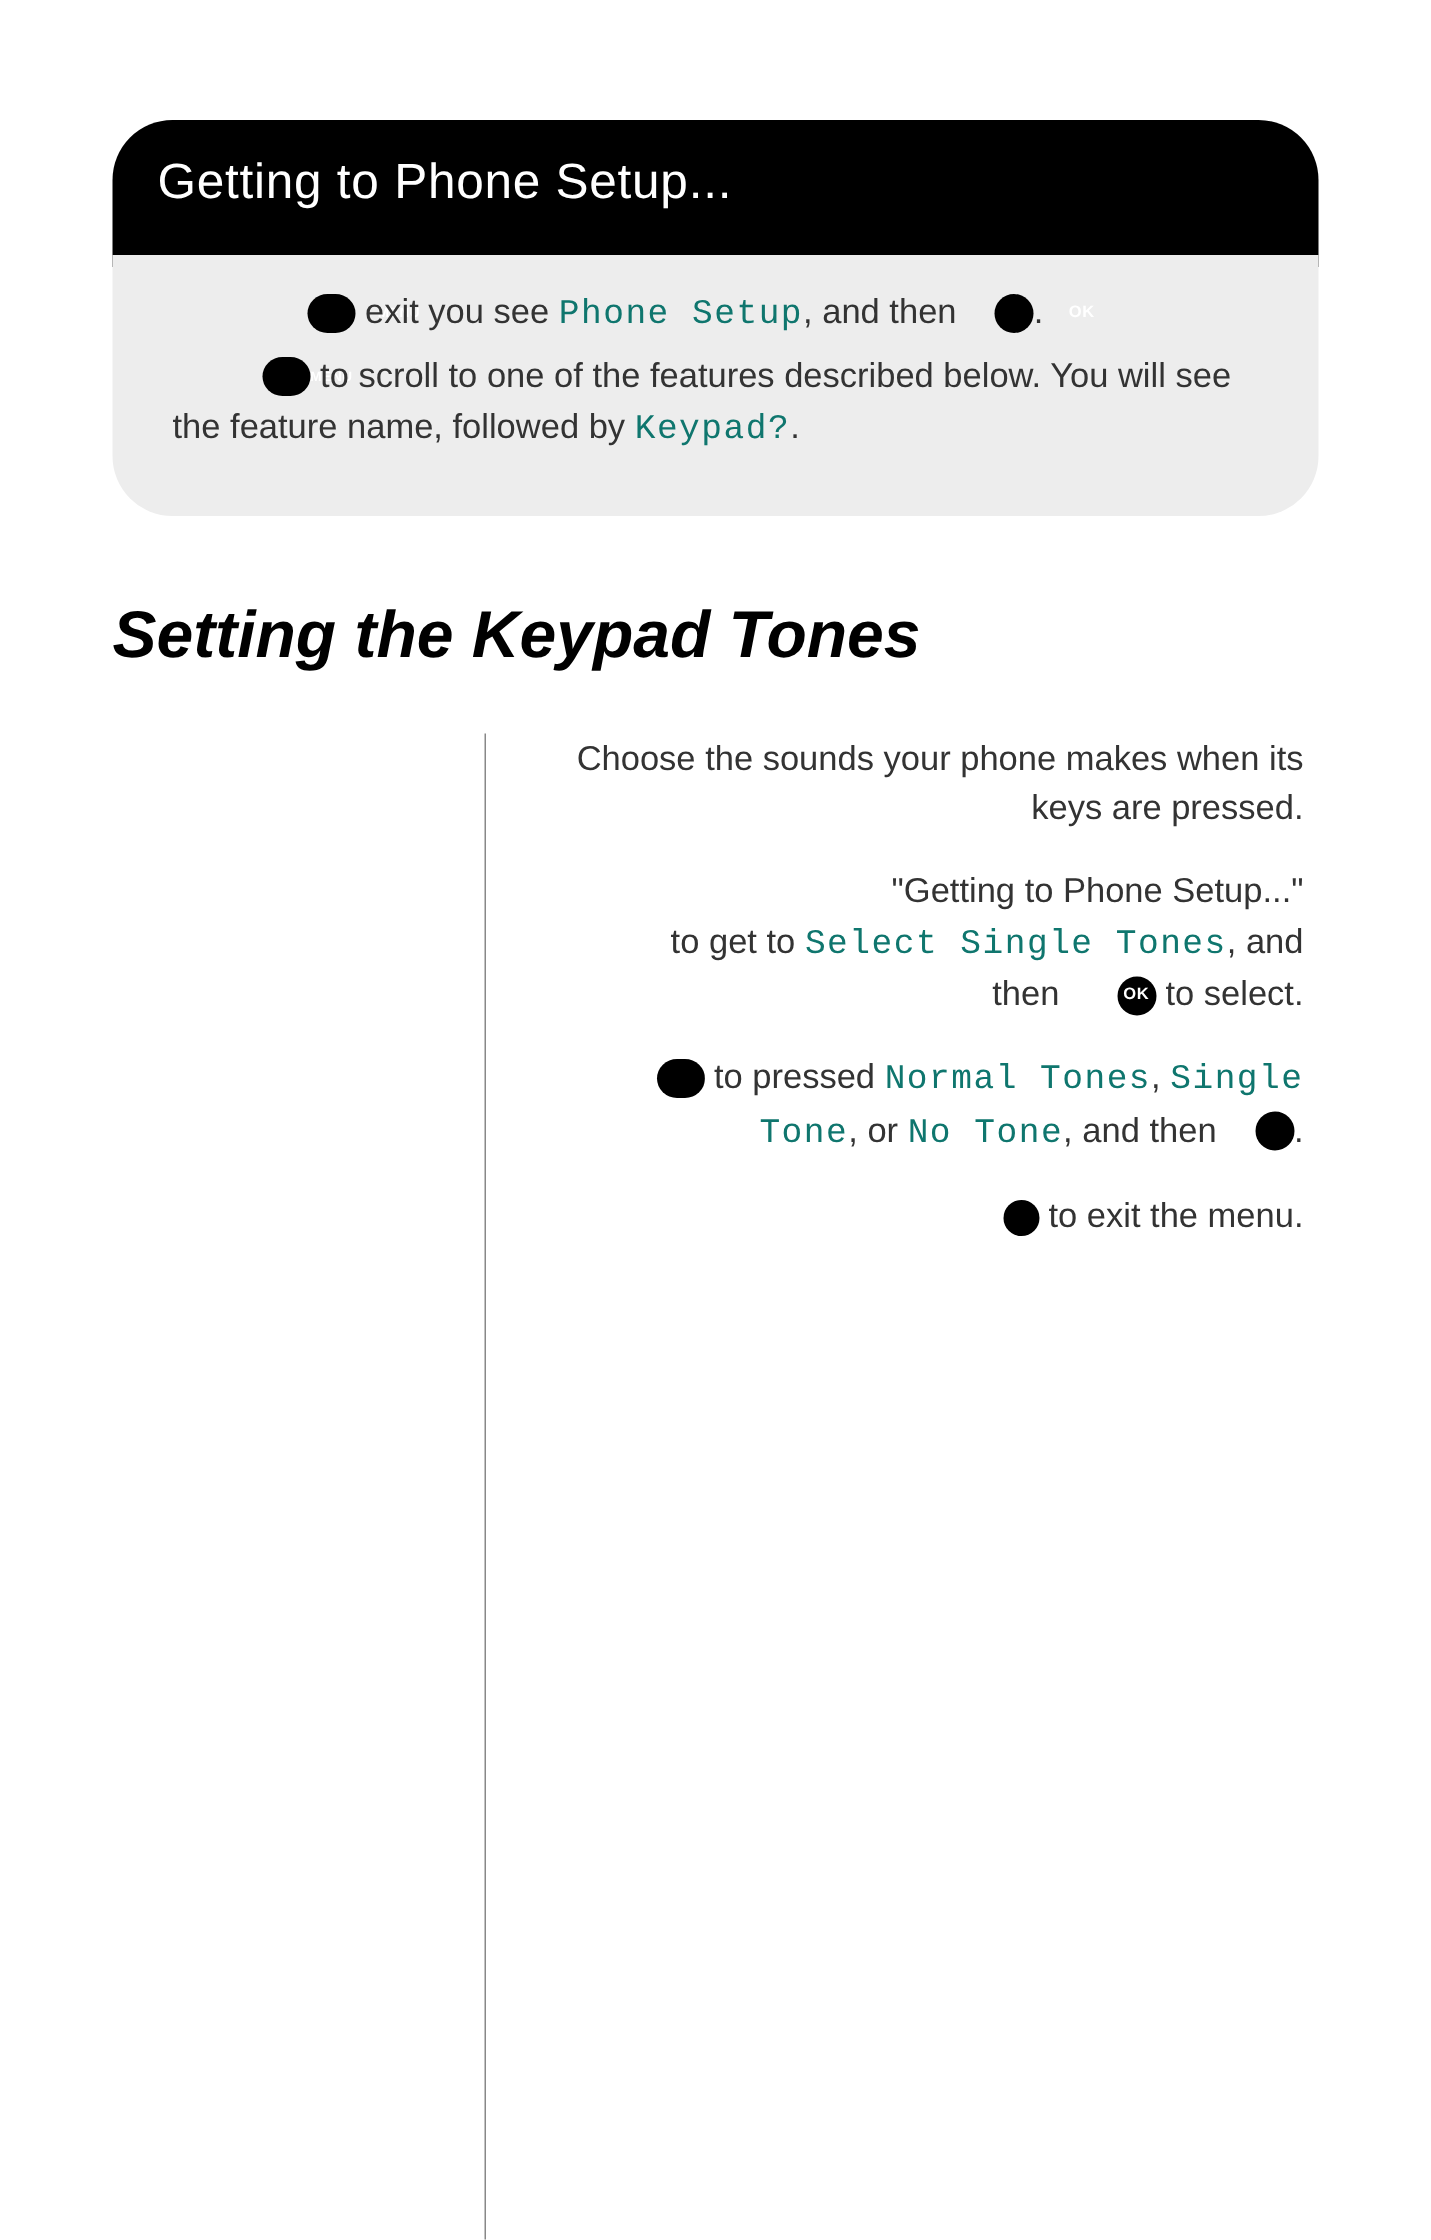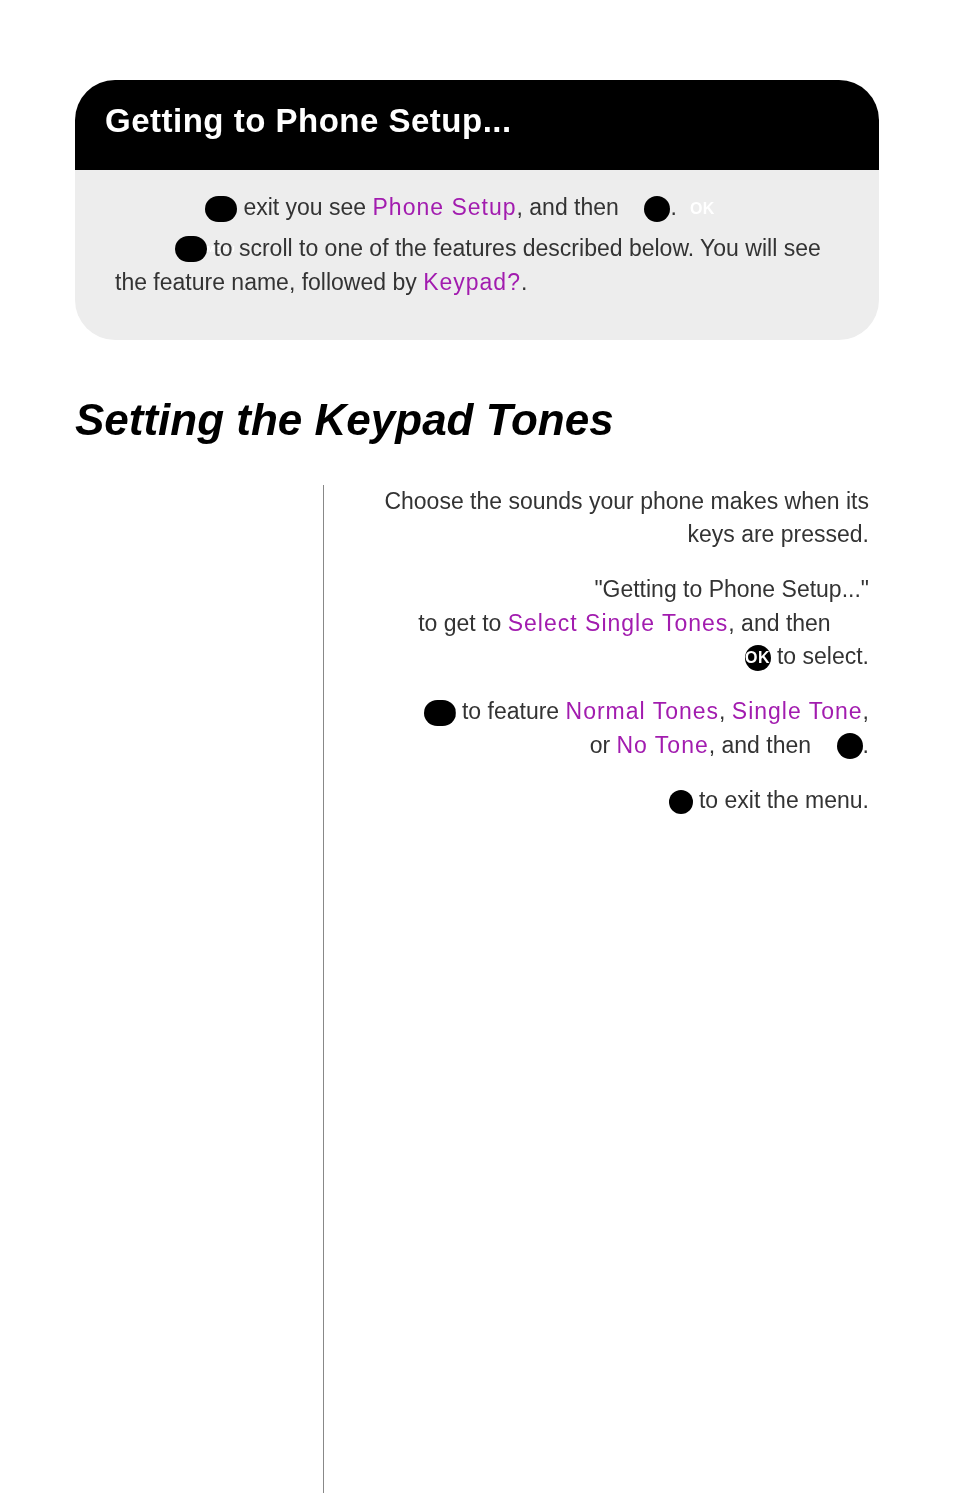--- a/index.html
+++ b/index.html
@@ -11,21 +11,21 @@
       position: relative;
       padding: 80px 75px 60px 75px;
     }
     .banner-wrap { position: relative; margin-bottom: 0; }
     .banner {
       background: #000;
       color: #fff;
       border-radius: 40px 40px 0 0;
       padding: 22px 30px 38px 30px;
       font-size: 33px;
-      font-weight: 700;
+      font-weight: 400;
       letter-spacing: 0.5px;
     }
     .box-body {
       background: #ededed;
       border-radius: 0 0 40px 40px;
       padding: 20px 30px 40px 40px;
       font-size: 23px;
       color: #333;
       line-height: 1.5;
       position: relative;
@@ -45,26 +45,26 @@
       height: 28px;
       vertical-align: middle;
       line-height: 1;
     }
     .menu-icon {
       border-radius: 50% / 60%;
       width: 32px;
       height: 26px;
       font-size: 9px;
     }
-    .ok-icon { width: 26px; height: 26px; font-size: 16px; }
+    .ok-icon { width: 26px; height: 26px; font-size: 11px; }
     .c-icon { width: 24px; height: 24px; font-size: 13px; }
     .lcd {
-      font-family: Liberation Sans, sans-serif;
+      font-family: Liberation Mono, monospace;
       letter-spacing: 1px;
-      color: #a21caf;
+      color: #0f766e;
     }
     h2.section {
       font-size: 44px;
       font-weight: 800;
       font-style: italic;
       margin-top: 55px;
       margin-bottom: 40px;
     }
     .body-area {
       display: flex;
@@ -114,20 +114,20 @@
   <div class="body-left"></div>
   <div class="divider"></div>
   <div class="body-right">
     <p>Choose the sounds your phone makes when its keys are pressed.</p>
 
     <p class="step" style="padding-left:38px;">
       &nbsp;&nbsp;&nbsp;&nbsp;&nbsp;&nbsp;&nbsp;&nbsp;&nbsp;&nbsp;&nbsp;&nbsp;&nbsp;&nbsp;&nbsp;&nbsp;&nbsp;&nbsp;&nbsp;&nbsp;&nbsp;&nbsp;&nbsp;&nbsp;&nbsp;&nbsp;&nbsp;<span>"Getting to Phone Setup..." to get to </span><span class="lcd">Select Single Tones</span><span>, and then </span>&nbsp;&nbsp;&nbsp;&nbsp;&nbsp;<span class="iconcircle ok-icon">OK</span><span> to select.</span>
     </p>
 
     <p class="step" style="text-indent:60px;">
-      <span class="iconcircle menu-icon">MENU</span><span> to feature </span><span class="lcd">Normal Tones</span><span>, </span><span class="lcd">Single Tone</span><span>, or </span><span class="lcd">No Tone</span><span>, and then </span>&nbsp;&nbsp;&nbsp;<span class="iconcircle ok-icon">OK</span><span>.</span>
+      <span class="iconcircle menu-icon">MENU</span><span> to pressed </span><span class="lcd">Normal Tones</span><span>, </span><span class="lcd">Single Tone</span><span>, or </span><span class="lcd">No Tone</span><span>, and then </span>&nbsp;&nbsp;&nbsp;<span class="iconcircle ok-icon">OK</span><span>.</span>
     </p>
 
     <p class="step" style="text-indent:200px;">
       <span class="iconcircle c-icon">C</span><span> to exit the menu.</span>
     </p>
   </div>
 </div>
 
 </body></html>

